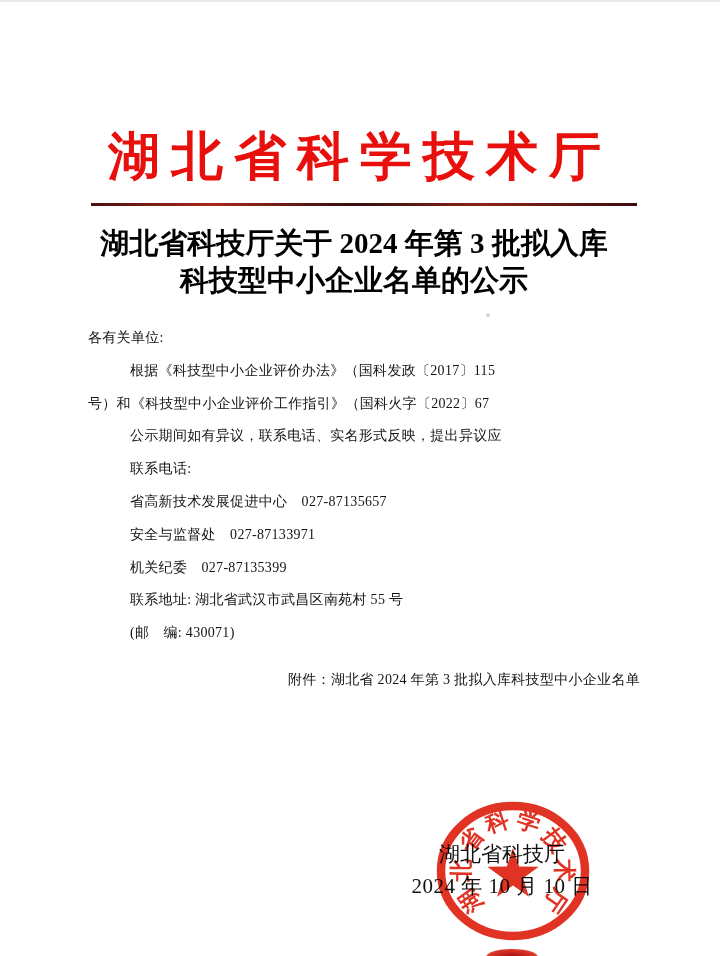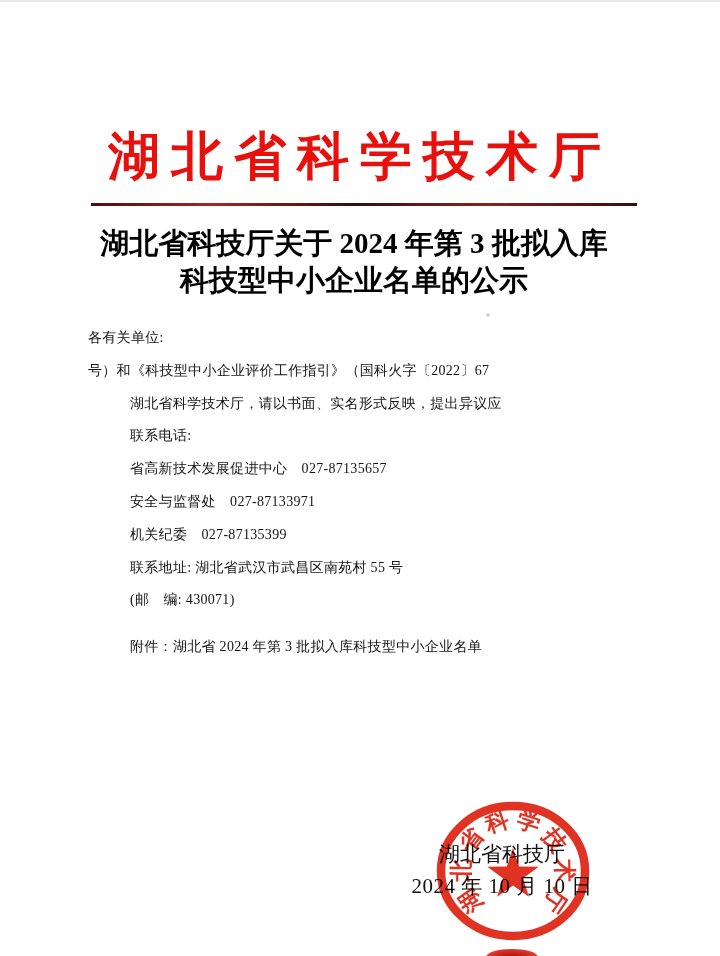--- a/index.html
+++ b/index.html
@@ -28,21 +28,21 @@
     text-align:center;color:#000;
     font-size:29px;font-weight:bold;line-height:37px;
   }
   .body-text{
     position:absolute;left:88px;top:320px;width:552px;
     font-size:14px;line-height:32.8px;color:#141414;
     letter-spacing:0.3px;
   }
   .body-line{white-space:nowrap;}
   .body-line.indent{text-indent:42px;}
-  .body-line.pregap{margin-top:14px;}
+  .body-line.pregap{margin-top:14px;text-align:right;}
   .signature{
     position:absolute;left:404px;top:836px;width:196px;
     text-align:center;color:#111;
     font-size:21px;line-height:32px;
   }
   .sig-date{white-space:nowrap;letter-spacing:0.5px;}
   .seal{
     position:absolute;left:431px;top:794px;width:164px;height:150px;
     mix-blend-mode:multiply;opacity:0.93;
   }
@@ -70,22 +70,23 @@
 
   <div class="divider"></div>
 
   <div class="doc-title">
     <div>湖北省科技厅关于 2024 年第 3 批拟入库</div>
     <div>科技型中小企业名单的公示</div>
   </div>
 
   <div class="body-text" id="body-text" style="color: rgb(20, 20, 20);">
       <div class="body-line">各有关单位:</div>
+      <div class="body-line indent">根据《科技型中小企业评价办法》（国科发政〔2017〕115</div>
       <div class="body-line">号）和《科技型中小企业评价工作指引》（国科火字〔2022〕67</div>
-      <div class="body-line indent">湖北省科学技术厅，请以书面、实名形式反映，提出异议应</div>
+      <div class="body-line indent">公示期间如有异议，联系电话、实名形式反映，提出异议应</div>
       <div class="body-line indent">联系电话:</div>
       <div class="body-line indent">省高新技术发展促进中心　027-87135657</div>
       <div class="body-line indent">安全与监督处　027-87133971</div>
       <div class="body-line indent">机关纪委　027-87135399</div>
       <div class="body-line indent">联系地址: 湖北省武汉市武昌区南苑村 55 号</div>
       <div class="body-line indent">(邮　编: 430071)</div>
       <div class="body-line indent pregap">附件：湖北省 2024 年第 3 批拟入库科技型中小企业名单</div>
     </div>
 
   <div class="scan-dot"></div>

